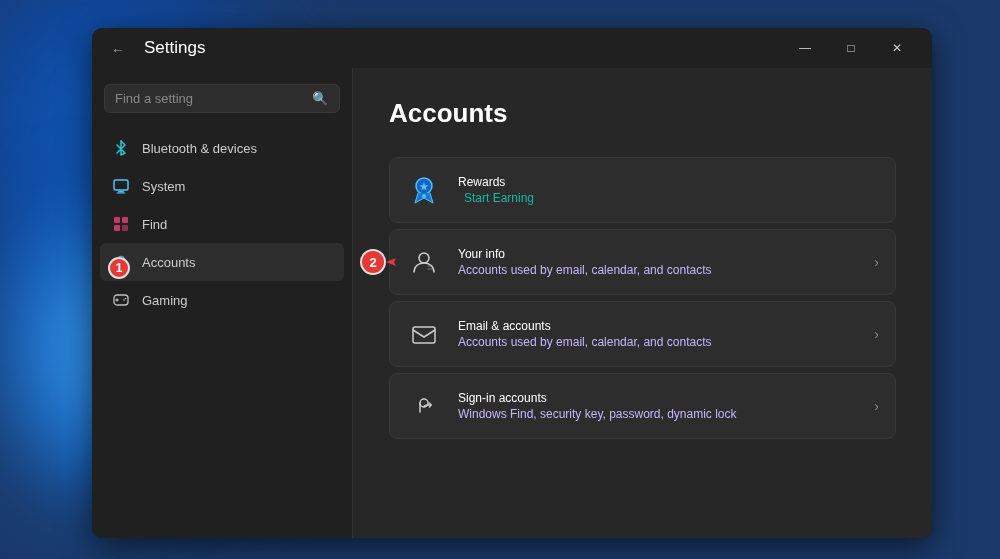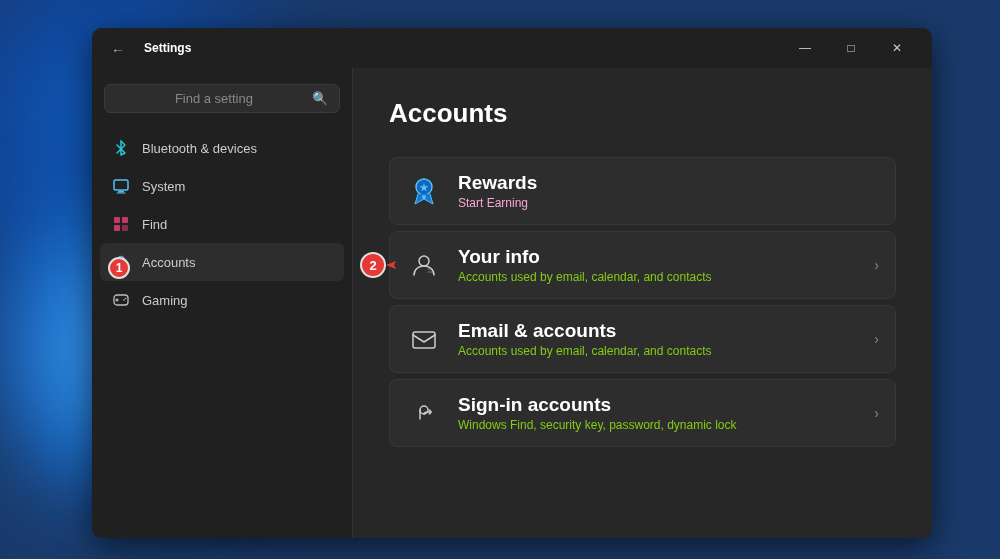--- a/index.html
+++ b/index.html
@@ -75,22 +75,22 @@
       cursor: pointer;
       width: 28px;
       height: 28px;
       display: flex;
       align-items: center;
       justify-content: center;
       border-radius: 4px;
     }
     .title-bar-title {
       color: #fff;
-      font-size: 12px;
-      font-weight: 700;
+      font-size: 17px;
+      font-weight: 400;
     }
     .title-bar-controls {
       display: flex;
       align-items: center;
     }
     .tb-btn {
       width: 46px;
       height: 32px;
       display: flex;
       align-items: center;
@@ -131,21 +131,20 @@
       margin-left: 4px;
       margin-right: 4px;
     }
     .search-input {
       background: transparent;
       border: none;
       outline: none;
       color: #ccc;
       font-size: 13px;
       flex: 1;
-      text-align: center;
     }
     .search-input::placeholder { color: #888; }
     .search-icon-btn {
       color: #aaa;
       font-size: 13px;
       cursor: pointer;
     }
 
     
     .nav-item {
@@ -219,30 +218,30 @@
       display: flex;
       align-items: center;
       justify-content: center;
       font-size: 20px;
       flex-shrink: 0;
       color: #aaa;
     }
 
     .card-text { flex: 1; }
     .card-title {
-      font-size: 19px;
-      font-weight: 700;
+      font-size: 12px;
+      font-weight: 400;
       color: #fff;
       margin-bottom: 2px;
     }
     .card-subtitle {
       font-size: 12px;
-      color: #84cc16;
-    }
-    .card-subtitle.green { color: #f9a8d4; }
+      color: #c4b5fd;
+    }
+    .card-subtitle.green { color: #14b8a6; margin-left: 6px; }
     .card-chevron {
       color: #888;
       font-size: 14px;
     }
 
     
     .rewards-card {
       background: #2d2d2d;
       border-radius: 8px;
       margin-bottom: 6px;

